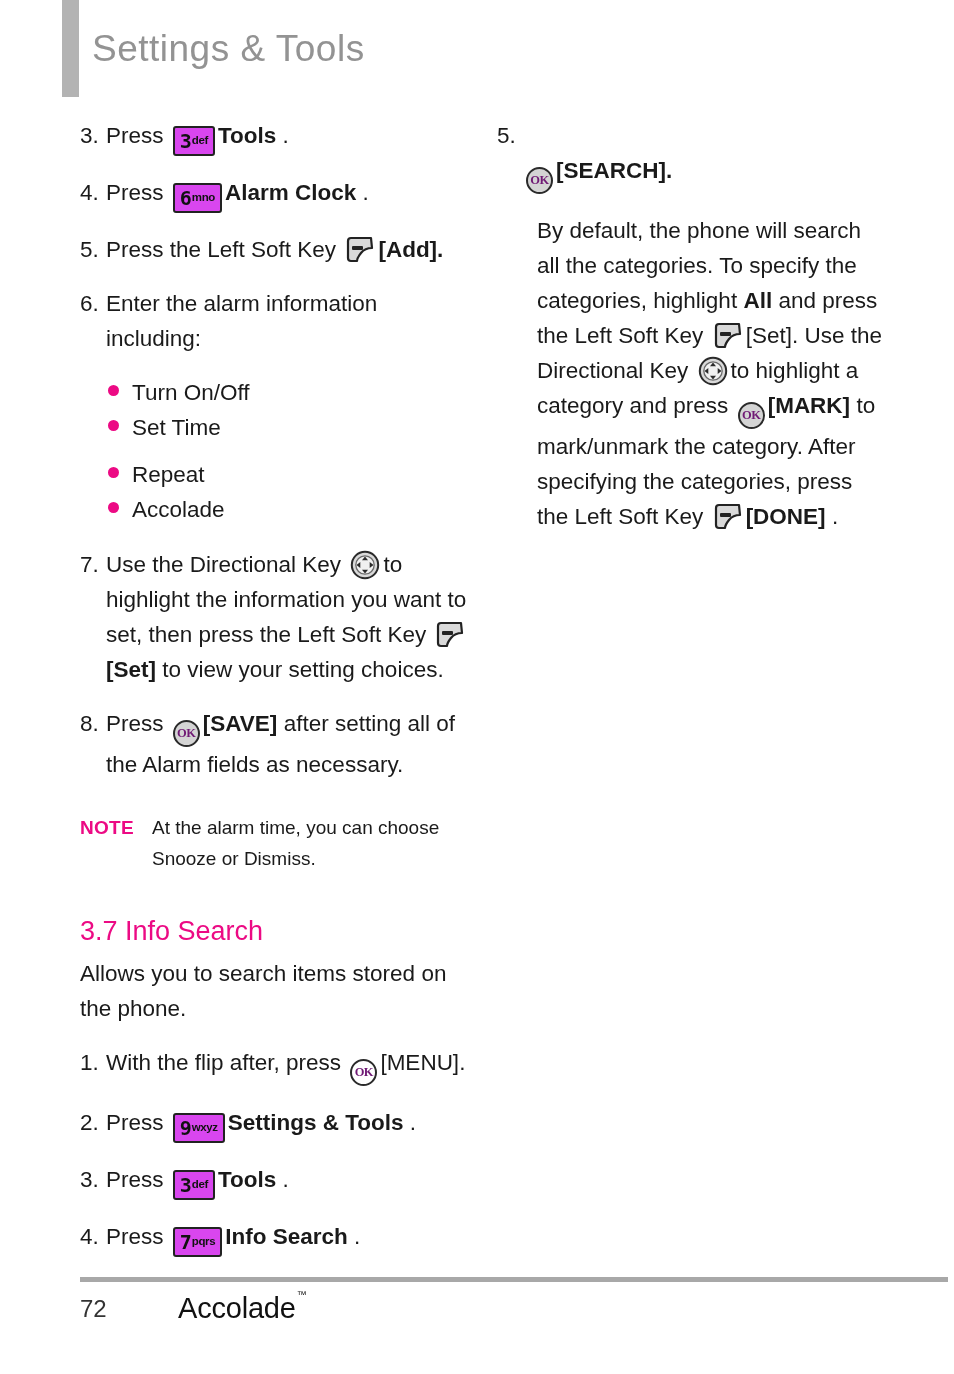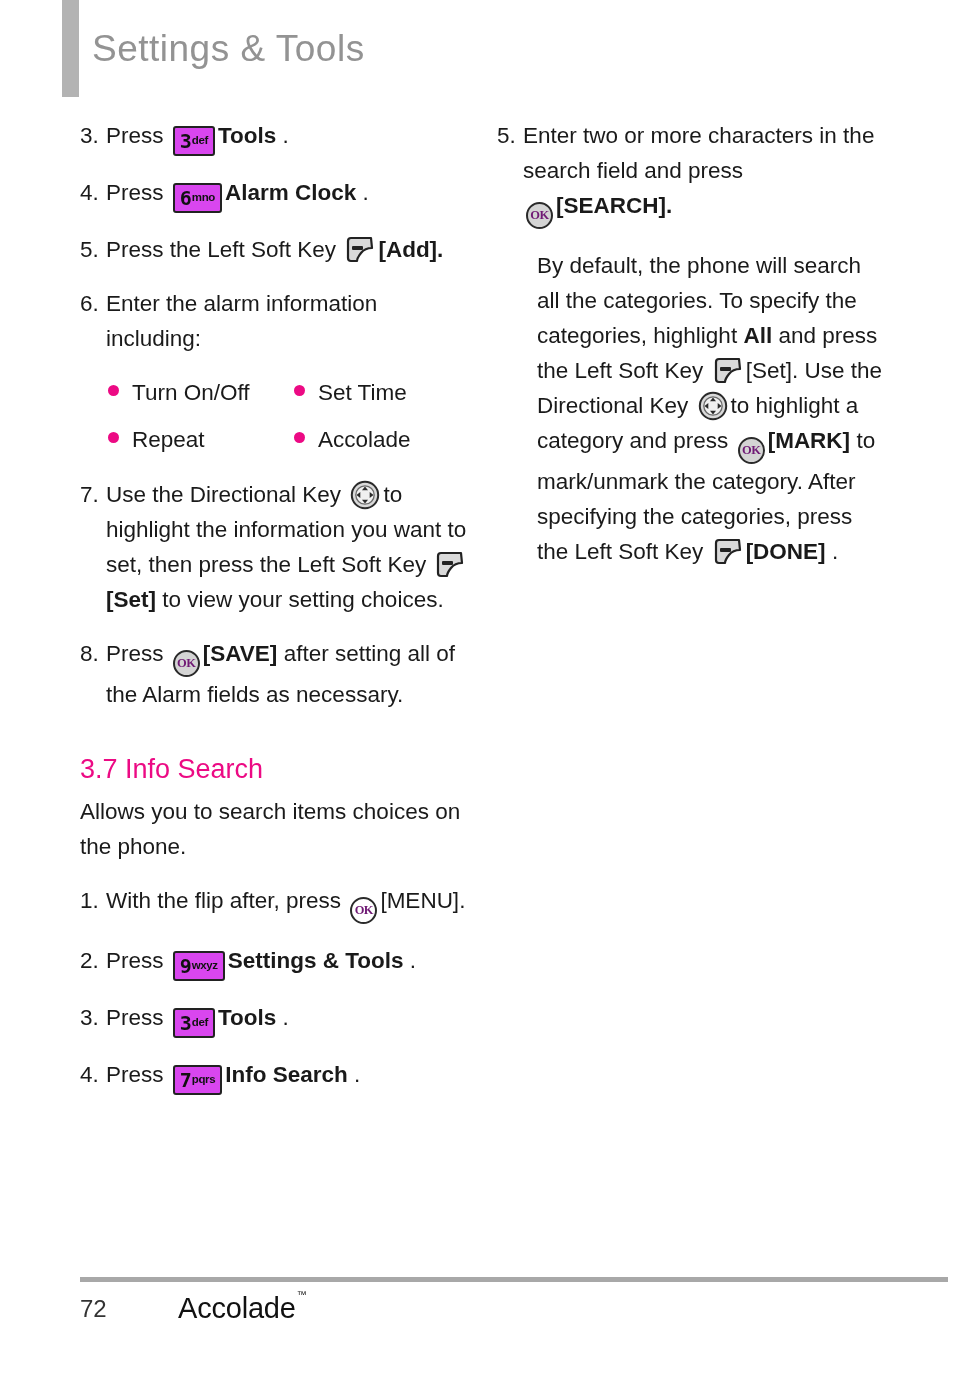--- a/index.html
+++ b/index.html
@@ -75,20 +75,21 @@
 
   
   .bullets {
     margin-left: 28px;
     margin-top: 2px;
     margin-bottom: 20px;
   }
   .bullet-row {
     display: flex;
     margin-bottom: 12px;
+    flex-direction: column;
   }
   .bullet-cell {
     display: flex;
     align-items: baseline;
   }
   .bullet-cell.c1 { width: 186px; }
   .bullet-dot {
     width: 11px;
     height: 11px;
     border-radius: 50%;
@@ -296,23 +297,27 @@
             <path d="M3 5 Q3 2 6 2 L26 2 L27 12 Q20 12 16 17 Q12 22 12 25 L6 25 Q3 25 3 22 Z" fill="#d9d9d9" stroke="#222" stroke-width="2.2" stroke-linejoin="round"></path>
             <rect x="7" y="10" width="11" height="4" rx="1" fill="#222"></rect>
           </svg></span><span class="b" data-name="step-text-c" data-bind="left_column.steps.4.text_c">[Set]</span><span data-name="step-text-d" data-bind="left_column.steps.4.text_d">to view your setting choices.</span></span>
   </div>
 
   <div class="step" data-name="step-item">
     <span class="step-num" data-name="step-number" data-bind="left_column.steps.5.num">8.</span>
     <span class="step-body" data-name="step-text"><span data-name="step-text-a" data-bind="left_column.steps.5.text_a">Press</span><span class="okkey" data-name="ok-key-icon">OK</span><span class="b" data-name="step-text-b" data-bind="left_column.steps.5.text_b">[SAVE]</span><span data-name="step-text-c" data-bind="left_column.steps.5.text_c">after setting all of the Alarm fields as necessary.</span></span>
   </div>
 
+  <div class="note" data-name="note-block">
+    <span class="note-label" data-name="note-label" data-bind="left_column.note.label">NOTE</span>
+    <span class="note-text" data-name="note-text" data-bind="left_column.note.text">At the alarm time, you can choose Snooze or Dismiss.</span>
+  </div>
 
   <div class="section-head" data-name="section-heading" data-bind="left_column.section.heading">3.7 Info Search</div>
-  <div class="para" data-name="section-intro" data-bind="left_column.section.intro">Allows you to search items choices on the phone.</div>
+  <div class="para" data-name="section-intro" data-bind="left_column.section.intro">Allows you to search items stored on the phone.</div>
 
   <div class="step" data-name="step-item">
     <span class="step-num" data-name="step-number" data-bind="left_column.section.steps.0.num">1.</span>
     <span class="step-body" data-name="step-text"><span data-name="step-text-a" data-bind="left_column.section.steps.0.text_a">With the flip after, press</span><span class="okkey plain" data-name="ok-key-outline-icon">OK</span><span data-name="step-text-b" data-bind="left_column.section.steps.0.text_b">[MENU].</span></span>
   </div>
 
   <div class="step" data-name="step-item">
     <span class="step-num" data-name="step-number" data-bind="left_column.section.steps.1.num">2.</span>
     <span class="step-body" data-name="step-text"><span data-name="step-text-pre" data-bind="left_column.section.steps.1.pre">Press</span><span class="keycap" data-name="keypad-key-9"><span class="kd" data-name="keypad-digit" data-bind="left_column.section.steps.1.key.digit">9</span><span class="kl" data-name="keypad-letters" data-bind="left_column.section.steps.1.key.letters">wxyz</span></span><span class="b" data-name="step-text-bold" data-bind="left_column.section.steps.1.post">Settings &amp; Tools</span><span data-name="step-text-tail" data-bind="left_column.section.steps.1.tail">.</span></span>
   </div>
@@ -326,21 +331,21 @@
     <span class="step-num" data-name="step-number" data-bind="left_column.section.steps.3.num">4.</span>
     <span class="step-body" data-name="step-text"><span data-name="step-text-pre" data-bind="left_column.section.steps.3.pre">Press</span><span class="keycap" data-name="keypad-key-7"><span class="kd" data-name="keypad-digit" data-bind="left_column.section.steps.3.key.digit">7</span><span class="kl" data-name="keypad-letters" data-bind="left_column.section.steps.3.key.letters">pqrs</span></span><span class="b" data-name="step-text-bold" data-bind="left_column.section.steps.3.post">Info Search</span><span data-name="step-text-tail" data-bind="left_column.section.steps.3.tail">.</span></span>
   </div>
 
 </div>
 
 <div class="col col-right" data-name="right-column">
 
   <div class="step" data-name="step-item">
     <span class="step-num" data-name="step-number" data-bind="right_column.step5.num">5.</span>
-    <span class="step-body" data-name="step-text"><span data-name="step-text-a" data-bind="right_column.step5.text_a">Enter two or more characters in the search field and press</span><br><span class="okkey" data-name="ok-key-icon">OK</span><span class="b" data-name="step-text-b" data-bind="right_column.step5.text_b">[SEARCH].</span></span>
+    <span class="step-body" data-name="step-text"><br><span class="okkey" data-name="ok-key-icon">OK</span><span class="b" data-name="step-text-b" data-bind="right_column.step5.text_b">[SEARCH].</span></span>
   </div>
 
   <div class="para para-indent" data-name="explanatory-paragraph"><span data-name="paragraph-part-1" data-bind="right_column.paragraph.p1">By default, the phone will search all the categories. To specify the categories, highlight</span> <span class="b" data-name="paragraph-bold-all" data-bind="right_column.paragraph.bold1">All</span> <span data-name="paragraph-part-2" data-bind="right_column.paragraph.p2">and press the Left Soft Key</span><span class="softkey" data-name="left-soft-key-icon"><svg viewBox="0 0 30 28" width="30" height="28">
           <path d="M3 5 Q3 2 6 2 L26 2 L27 12 Q20 12 16 17 Q12 22 12 25 L6 25 Q3 25 3 22 Z" fill="#d9d9d9" stroke="#222" stroke-width="2.2" stroke-linejoin="round"></path>
           <rect x="7" y="10" width="11" height="4" rx="1" fill="#222"></rect>
         </svg></span><span data-name="paragraph-part-3" data-bind="right_column.paragraph.p3">[Set]. Use the Directional Key</span><span class="dirkey" data-name="directional-key-icon"><svg viewBox="0 0 30 30" width="30" height="30">
           <circle cx="15" cy="15" r="13.2" fill="#d9d9d9" stroke="#2a2a2a" stroke-width="2"></circle>
           <circle cx="15" cy="15" r="9.2" fill="#f0f0f0" stroke="#6a6a6a" stroke-width="1.3"></circle>
           <path d="M15 6.5 L18 10.3 L12 10.3 Z" fill="#2a2a2a"></path>
           <path d="M15 23.5 L18 19.7 L12 19.7 Z" fill="#2a2a2a"></path>

